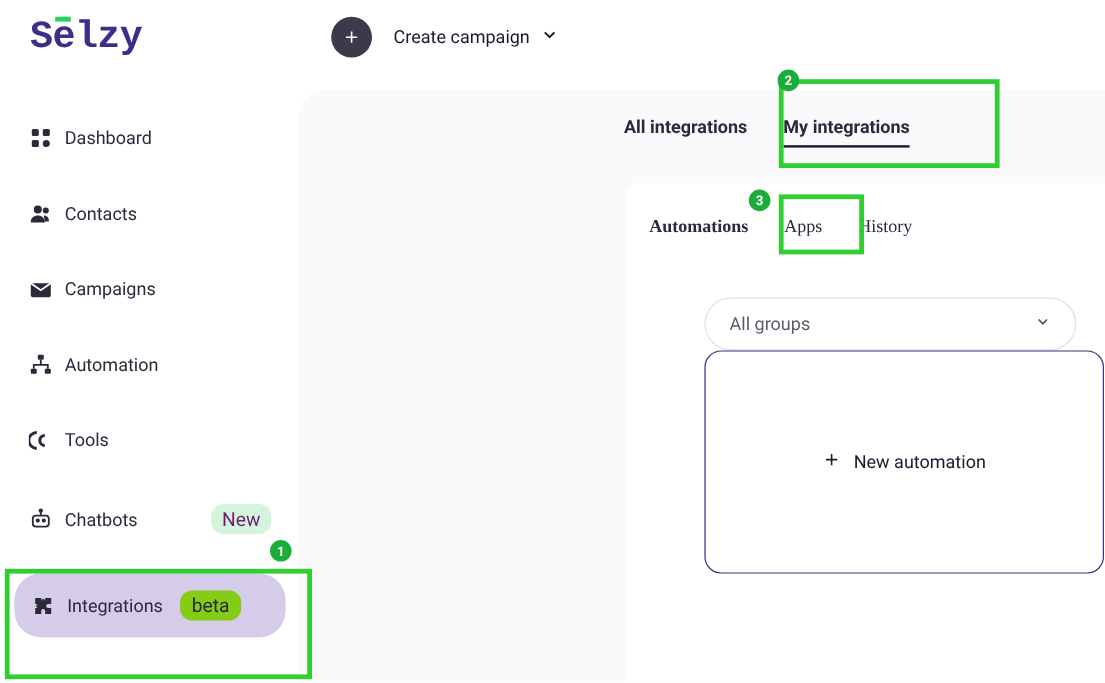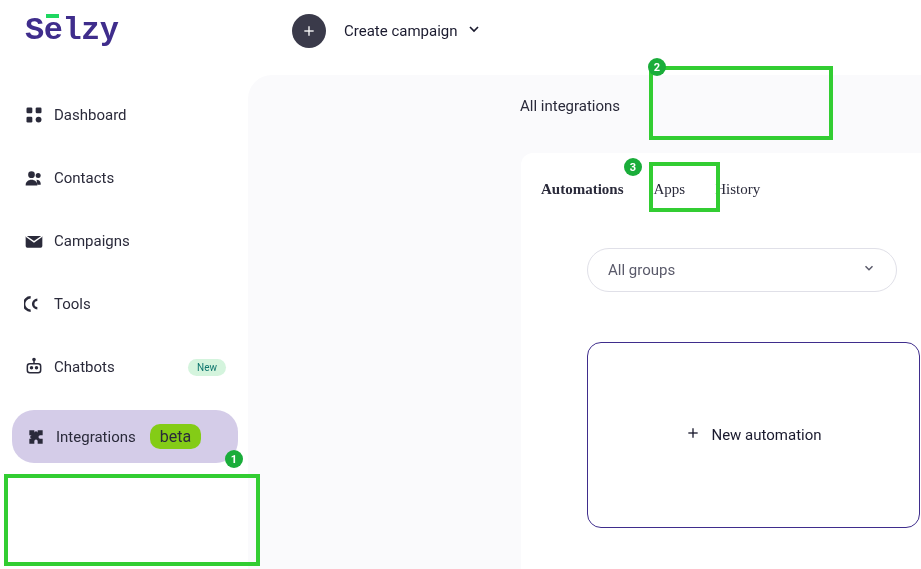--- a/index.html
+++ b/index.html
@@ -34,21 +34,21 @@
       position: absolute;
       top: 2px;
       left: 2px;
       width: 13px;
       height: 4px;
       background: #1ed760;
     }
     
     .top-bar {
       position: absolute;
-      left: 292px;
+      left: 276px;
       top: 14px;
       display: flex;
       align-items: center;
       gap: 18px;
     }
     .create-btn {
       width: 34px;
       height: 34px;
       border-radius: 50%;
       background: #3a3a4a;
@@ -99,22 +99,22 @@
       width: 20px;
       height: 20px;
       display: flex;
       align-items: center;
       justify-content: center;
       color: #2a2a3a;
     }
     .nav-icon svg { width: 20px; height: 20px; }
     .badge-new {
       background: #d4f4dd;
-      color: #0f766e;
-      font-size: 10px;
+      color: #701a75;
+      font-size: 16px;
       padding: 3px 9px;
       border-radius: 10px;
       margin-left: auto;
     }
     .badge-beta {
       background: #84cc16;
       color: #2a2a3a;
       font-size: 16px;
       padding: 3px 10px;
       border-radius: 10px;
@@ -131,20 +131,21 @@
       border-top-left-radius: 24px;
     }
     
     .top-tabs {
       position: absolute;
       left: 272px;
       top: 22px;
       display: flex;
       gap: 30px;
       font-size: 15px;
+      font-weight: bold;
     }
     .top-tab {
       color: #2a2a3a;
       padding-bottom: 6px;
       cursor: pointer;
     }
     .top-tab.active {
       border-bottom: 2px solid #1a1a2e;
     }
     
@@ -180,21 +181,20 @@
       width: 310px;
       border: 1px solid #e0e0e8;
       border-radius: 24px;
       padding: 12px 20px;
       display: flex;
       justify-content: space-between;
       align-items: center;
       font-size: 15px;
       color: #5a5a6a;
       cursor: pointer;
-      margin-bottom: 50px;
       gap: 36px;
     }
     
     .new-auto-card {
       margin-left: 48px;
       width: 333px;
       height: 186px;
       border: 1.5px solid #3f2d8c;
       border-radius: 14px;
       display: flex;
@@ -305,20 +305,31 @@
     <span class="nav-icon">
       <svg viewBox="0 0 24 24" fill="currentColor">
           <path d="M2 6h20v12a2 2 0 0 1-2 2H4a2 2 0 0 1-2-2V6z"></path>
           <path d="M2 6l10 7L22 6" fill="none" stroke="#fff" stroke-width="1.8"></path>
         </svg>
     </span>
     <span>Campaigns</span>
   </div>
   <div class="nav-item">
     <span class="nav-icon">
+      <svg viewBox="0 0 24 24" fill="currentColor">
+          <rect x="9" y="2" width="6" height="5" rx="1"></rect>
+          <rect x="2" y="16" width="6" height="5" rx="1"></rect>
+          <rect x="16" y="16" width="6" height="5" rx="1"></rect>
+          <path d="M12 7v5M12 12H5v4M12 12h7v4" stroke="currentColor" stroke-width="1.8" fill="none"></path>
+        </svg>
+    </span>
+    <span>Automation</span>
+  </div>
+  <div class="nav-item">
+    <span class="nav-icon">
       <svg viewBox="0 0 24 24" fill="none" stroke="currentColor" stroke-width="3">
           <path d="M8 4 A 8 8 0 0 0 8 20"></path>
           <path d="M16 7 A 5 5 0 0 0 16 17"></path>
         </svg>
     </span>
     <span>Tools</span>
   </div>
   <div class="nav-item">
     <span class="nav-icon">
       <svg viewBox="0 0 24 24" fill="none" stroke="currentColor" stroke-width="1.8">
@@ -339,20 +350,21 @@
         </svg>
     </span>
     <span>Integrations</span>
     <span class="badge-beta">beta</span>
   </div>
 </div>
 
 <div class="main-panel">
   <div class="top-tabs">
     <div class="top-tab">All integrations</div>
+    <div class="top-tab active">My integrations</div>
   </div>
 
   <div class="content-card">
     <div class="sub-tabs">
       <div class="sub-tab active">Automations</div>
       <div class="sub-tab">Apps</div>
       <div class="sub-tab">History</div>
     </div>
 
     <div class="groups-select">

